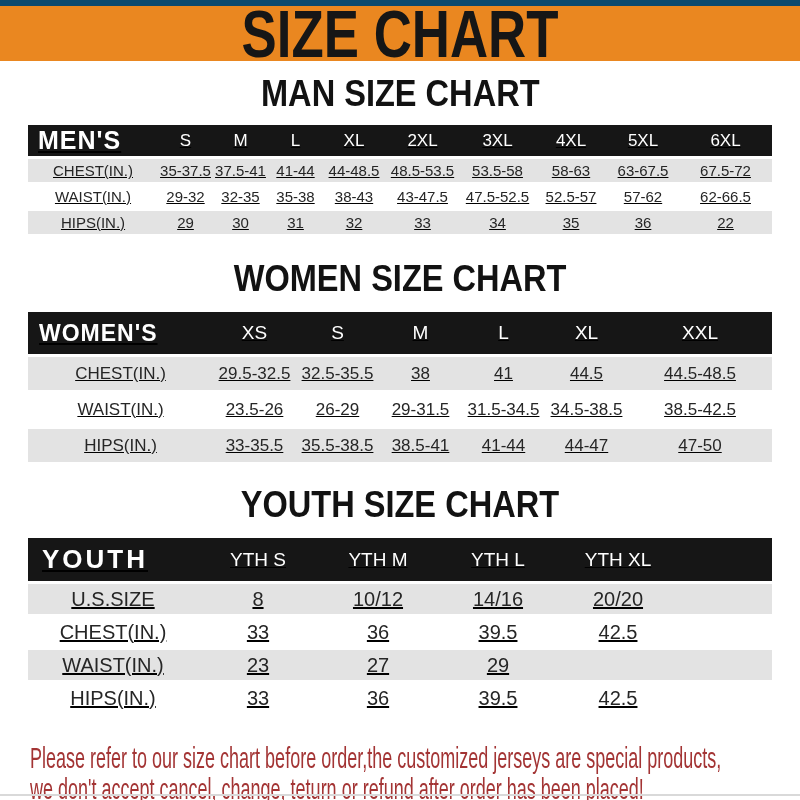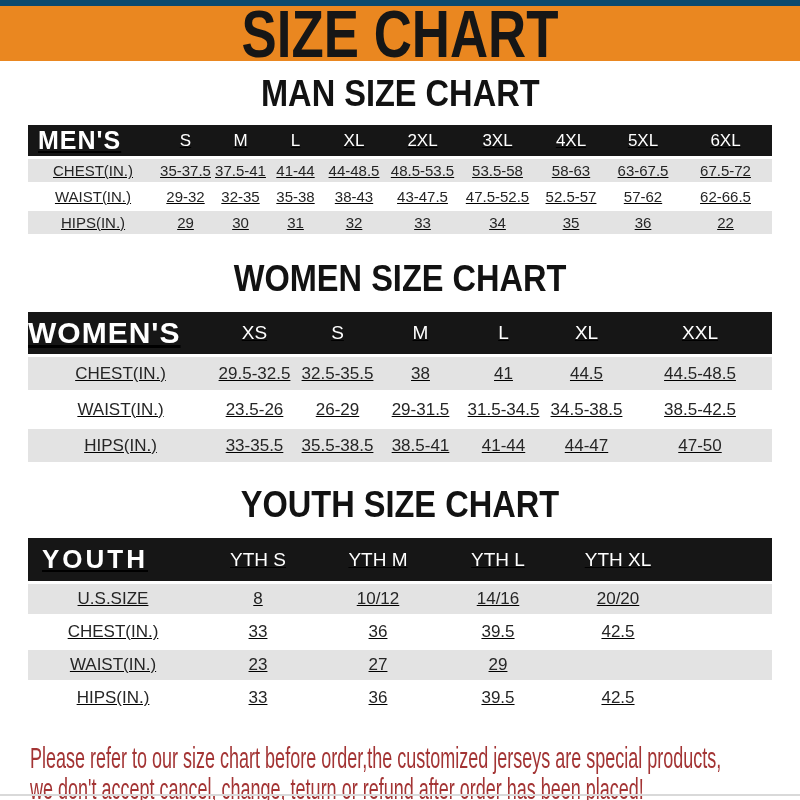--- a/index.html
+++ b/index.html
@@ -63,27 +63,27 @@
   .men .c { font-size: 15px; }
   .men .thval { font-size: 17px; }
   .men .thlabel { font-size: 25px; padding-left: 10px; }
 
   
   .women .trow { grid-template-columns: 185px 83px 83px 83px 83px 83px 1fr; }
   .women .trow.head { height: 42px; }
   .women .trow:not(.head) { height: 33px; }
   .women .c { font-size: 17px; }
   .women .thval { font-size: 19px; }
-  .women .thlabel { font-size: 30px; padding-left: 0; }
+  .women .thlabel { font-size: 23px; padding-left: 11px; }
 
   
   .youth .trow { grid-template-columns: 170px 120px 120px 120px 120px 1fr; }
   .youth .trow.head { height: 43px; }
   .youth .trow:not(.head) { height: 30px; }
-  .youth .c { font-size: 17px; }
+  .youth .c { font-size: 20px; }
   .youth .thval { font-size: 19px; }
   .youth .thlabel { font-size: 26px; padding-left: 14px; letter-spacing: 3px; }
 
   
   .notice { margin: 29px 0 0 30px; }
   .notice-line {
     display: block; white-space: nowrap;
     transform: scaleX(0.60); transform-origin: left center;
     font-size: 30px; line-height: 31px;
     color: #A33434;

